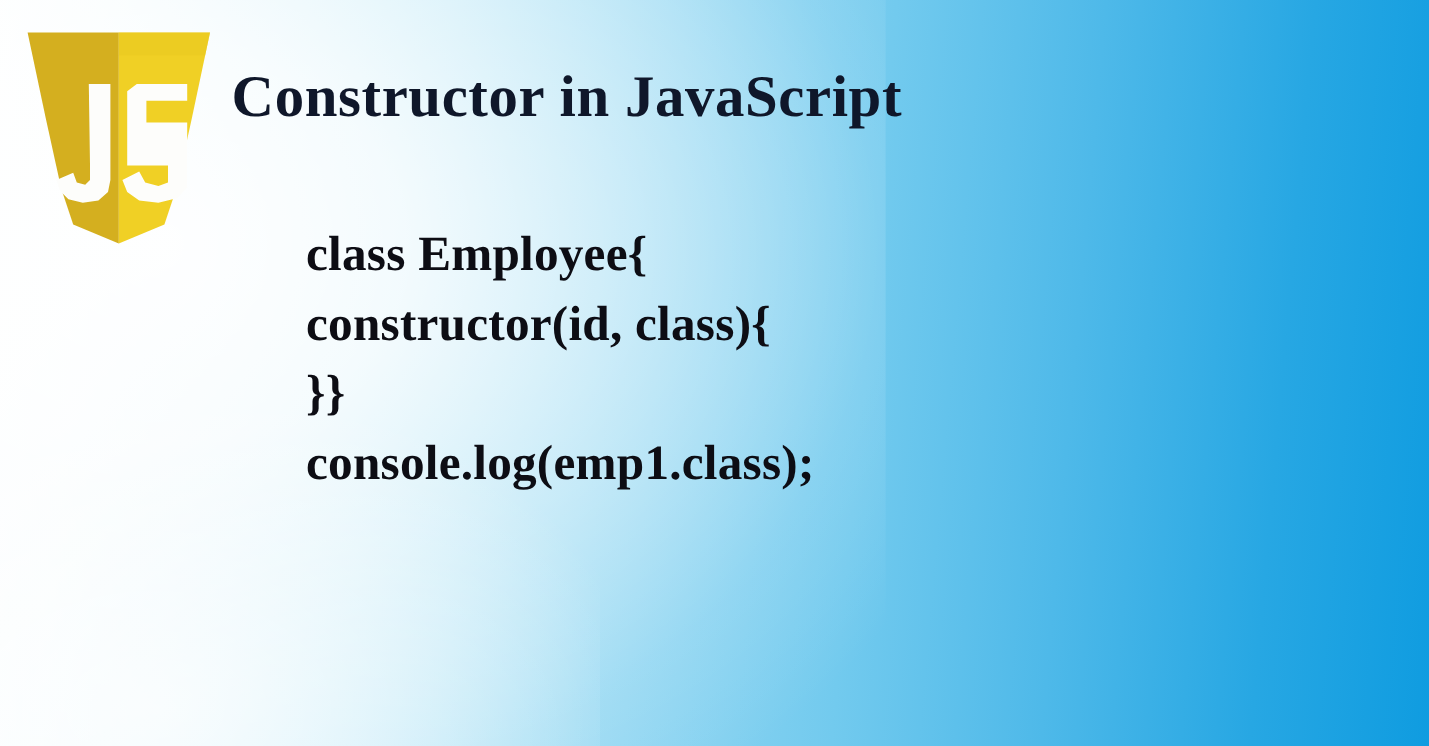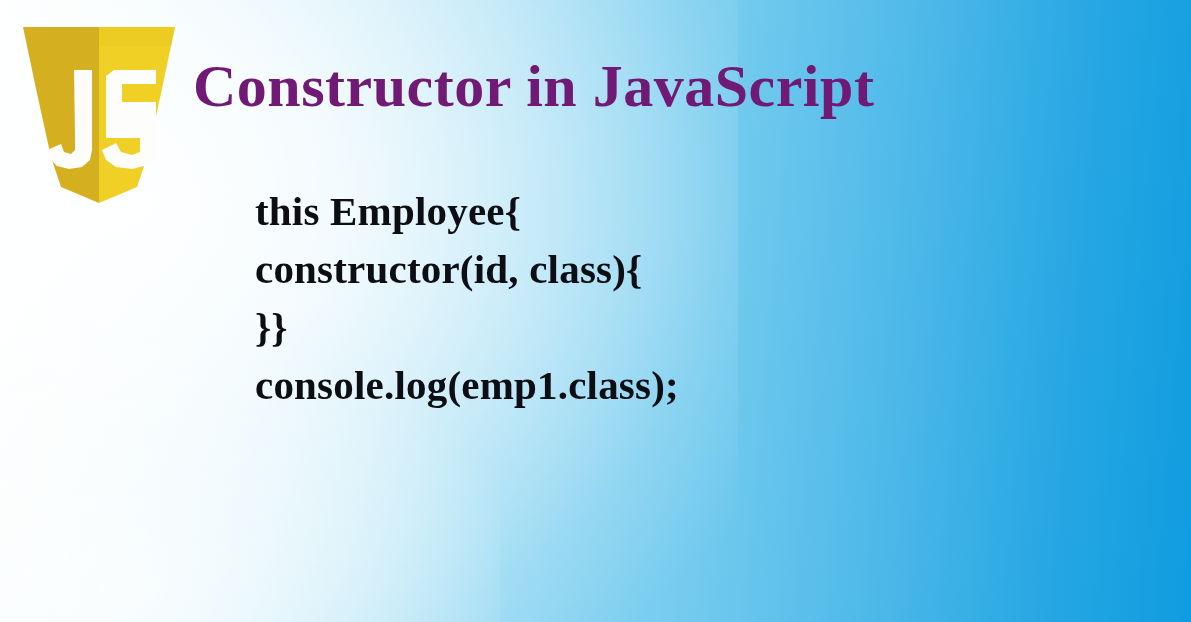--- a/index.html
+++ b/index.html
@@ -78,23 +78,23 @@
     width: 158px;
     height: 178px;
   }
   .js-logo svg { display: block; width: 100%; height: 100%; }
 
   
   .title {
     position: absolute;
     left: 193px;
     top: 55px;
-    font-size: 60px;
+    font-size: 49px;
     font-weight: bold;
-    color: #701a75;
+    color: #0f172a;
     letter-spacing: 0.5px;
     white-space: nowrap;
     line-height: 1.05;
     text-align: center;
   }
 
   
   .code-block {
     position: absolute;
     left: 255px;
@@ -134,19 +134,19 @@
 
       <path d="M136 44 L136 58 L102 58 L102 76 L136 76 L136 130 L128 139 L112 143
                L96 141 L86 134 L82 124 L96 117 L101 126 L112 129 L120 126 L120 112
                L86 112 L86 50 L94 44 Z" fill="#fdfdfb"></path>
     </svg>
   </div>
 
   <div class="title">Constructor in JavaScript</div>
 
   <div class="code-block">
-    <div class="code-line">this Employee{</div>
+    <div class="code-line">class Employee{</div>
     <div class="code-line">constructor(id, class){</div>
     <div class="code-line">}}</div>
     <div class="code-line">console.log(emp1.class);</div>
   </div>
 
 </div>
 
 </body></html>

